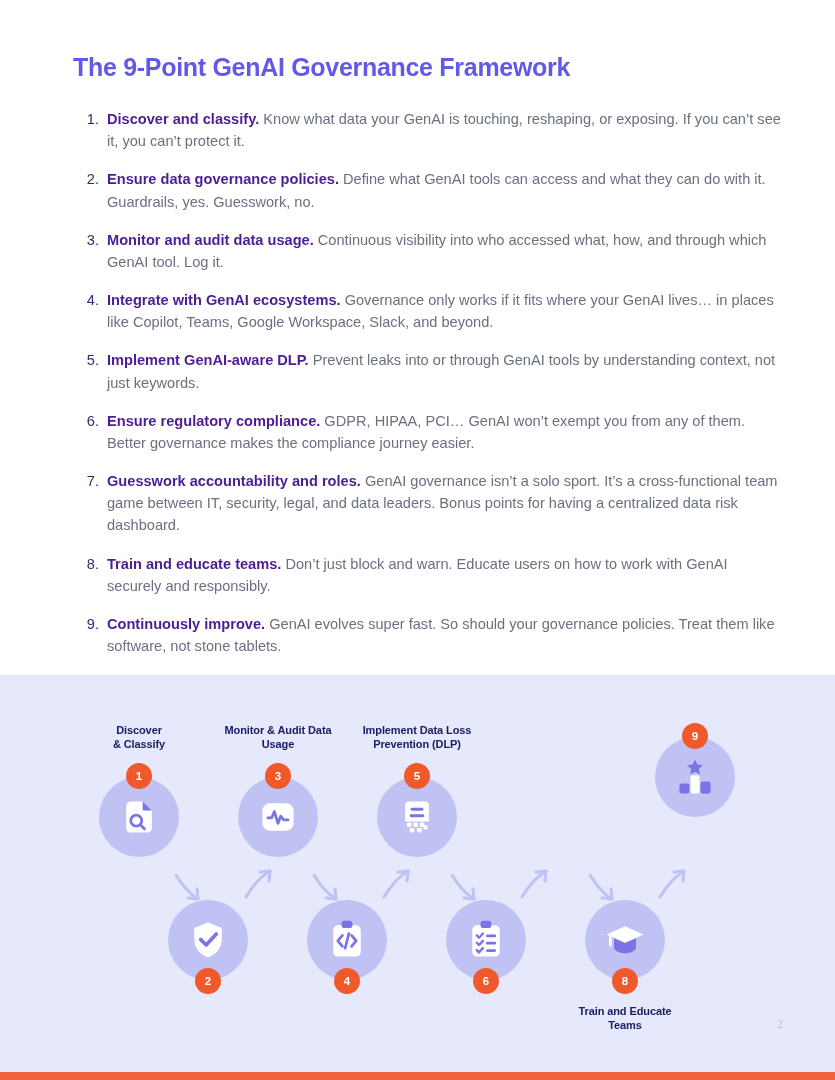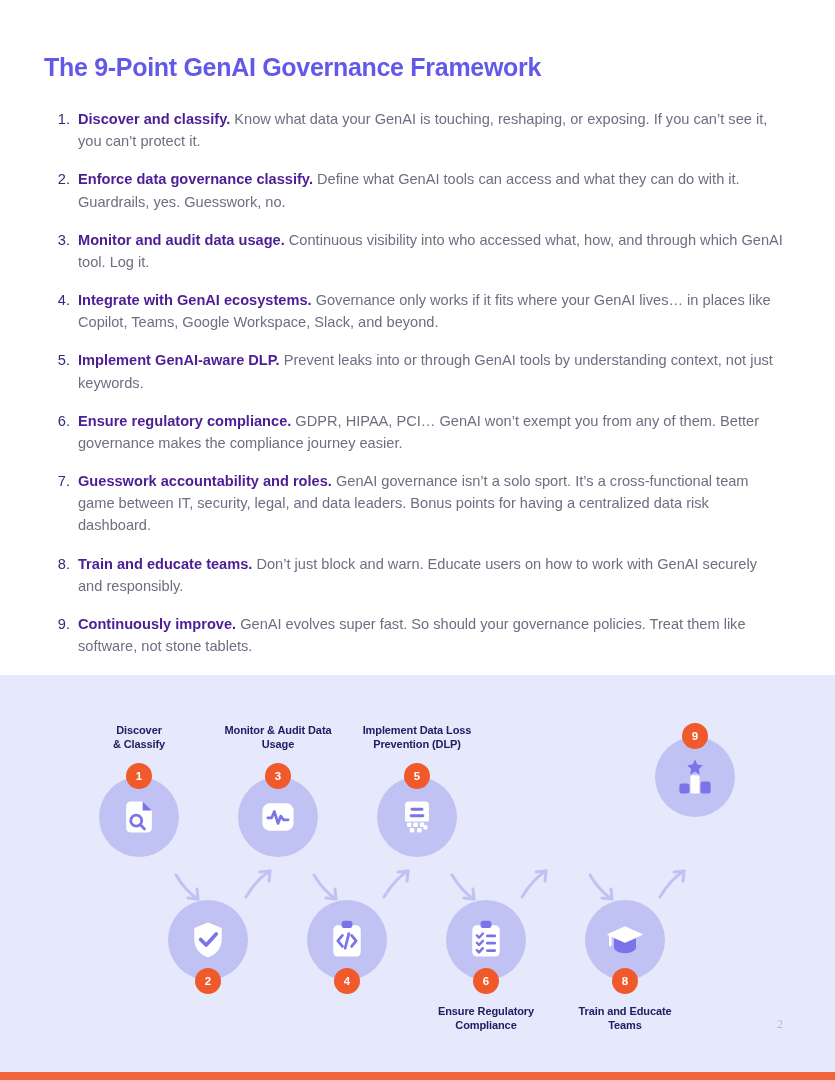--- a/index.html
+++ b/index.html
@@ -12,20 +12,21 @@
     background: #ffffff;
     font-family: "Liberation Sans", sans-serif;
     overflow: hidden;
     position: relative;
   }
 
   
   .article {
     padding: 52px 52px 0 44px;
     box-sizing: border-box;
+    margin-left: 29px;
   }
 
   .page-title {
     font-size: 25px;
     font-weight: bold;
     color: #6359E9;
     letter-spacing: -0.3px;
     margin: 0 0 26px 0;
     line-height: 1.2;
   }
@@ -155,21 +156,21 @@
     background: #F0633C;
   }
 </style>
 </head>
 <body>
 
 <div class="article">
   <h1 class="page-title">The 9-Point GenAI Governance Framework</h1>
   <ol class="points-list">
       <li class="point-item"><span class="point-num">1.</span><span class="point-lead">Discover and classify.</span><span class="point-body"> Know what data your GenAI is touching, reshaping, or exposing. If you can’t see it, you can’t protect it.</span></li>
-      <li class="point-item"><span class="point-num">2.</span><span class="point-lead">Enforce data governance classify.</span><span class="point-body"> Define what GenAI tools can access and what they can do with it. Guardrails, yes. Guesswork, no.</span></li>
+      <li class="point-item"><span class="point-num">2.</span><span class="point-lead">Ensure data governance policies.</span><span class="point-body"> Define what GenAI tools can access and what they can do with it. Guardrails, yes. Guesswork, no.</span></li>
       <li class="point-item"><span class="point-num">3.</span><span class="point-lead">Monitor and audit data usage.</span><span class="point-body"> Continuous visibility into who accessed what, how, and through which GenAI tool. Log it.</span></li>
       <li class="point-item"><span class="point-num">4.</span><span class="point-lead">Integrate with GenAI ecosystems.</span><span class="point-body"> Governance only works if it fits where your GenAI lives… in places like Copilot, Teams, Google Workspace, Slack, and beyond.</span></li>
       <li class="point-item"><span class="point-num">5.</span><span class="point-lead">Implement GenAI-aware DLP.</span><span class="point-body"> Prevent leaks into or through GenAI tools by understanding context, not just keywords.</span></li>
       <li class="point-item"><span class="point-num">6.</span><span class="point-lead">Ensure regulatory compliance.</span><span class="point-body"> GDPR, HIPAA, PCI… GenAI won’t exempt you from any of them. Better governance makes the compliance journey easier.</span></li>
       <li class="point-item"><span class="point-num">7.</span><span class="point-lead">Guesswork accountability and roles.</span><span class="point-body"> GenAI governance isn’t a solo sport. It’s a cross-functional team game between IT, security, legal, and data leaders. Bonus points for having a centralized data risk dashboard.</span></li>
       <li class="point-item"><span class="point-num">8.</span><span class="point-lead">Train and educate teams.</span><span class="point-body"> Don’t just block and warn. Educate users on how to work with GenAI securely and responsibly.</span></li>
       <li class="point-item"><span class="point-num">9.</span><span class="point-lead">Continuously improve.</span><span class="point-body"> GenAI evolves super fast. So should your governance policies. Treat them like software, not stone tablets.</span></li>
     </ol>
 </div>
 
@@ -285,21 +286,20 @@
           <svg viewBox="0 0 48 48" width="44" height="44">
             <rect x="9" y="8" width="30" height="34" rx="5" fill="#fff"></rect>
             <rect x="18" y="3" width="12" height="8" rx="3.4" fill="#7B73E8"></rect>
             <path d="M14 19l2.4 2.5 4.2-4.6M14 27l2.4 2.5 4.2-4.6M14 35l2.4 2.5 4.2-4.6" fill="none" stroke="#7B73E8" stroke-width="2.6" stroke-linecap="round" stroke-linejoin="round"></path>
             <rect x="24" y="18" width="11" height="3" rx="1.5" fill="#7B73E8"></rect>
             <rect x="24" y="26" width="11" height="3" rx="1.5" fill="#7B73E8"></rect>
             <rect x="24" y="34" width="11" height="3" rx="1.5" fill="#7B73E8"></rect>
           </svg>
         </div>
         <div class="badge">6</div>
-        <div class="node-label">Ensure Regulatory<br>Compliance</div>
       </div>
       <div class="node bottom" style="left: 550px; top: 225px;">
         <div class="disc">
           <svg viewBox="0 0 48 48" width="44" height="44">
             <path d="M24 9L44 18 24 27 4 18z" fill="#fff"></path>
             <path d="M12 22v10c0 3.6 5.4 6.5 12 6.5s12-2.9 12-6.5V22l-12 5.4z" fill="#7B73E8"></path>
             <path d="M8 19.5v10" stroke="#fff" stroke-width="3" stroke-linecap="round"></path>
           </svg>
         </div>
         <div class="badge">8</div>

